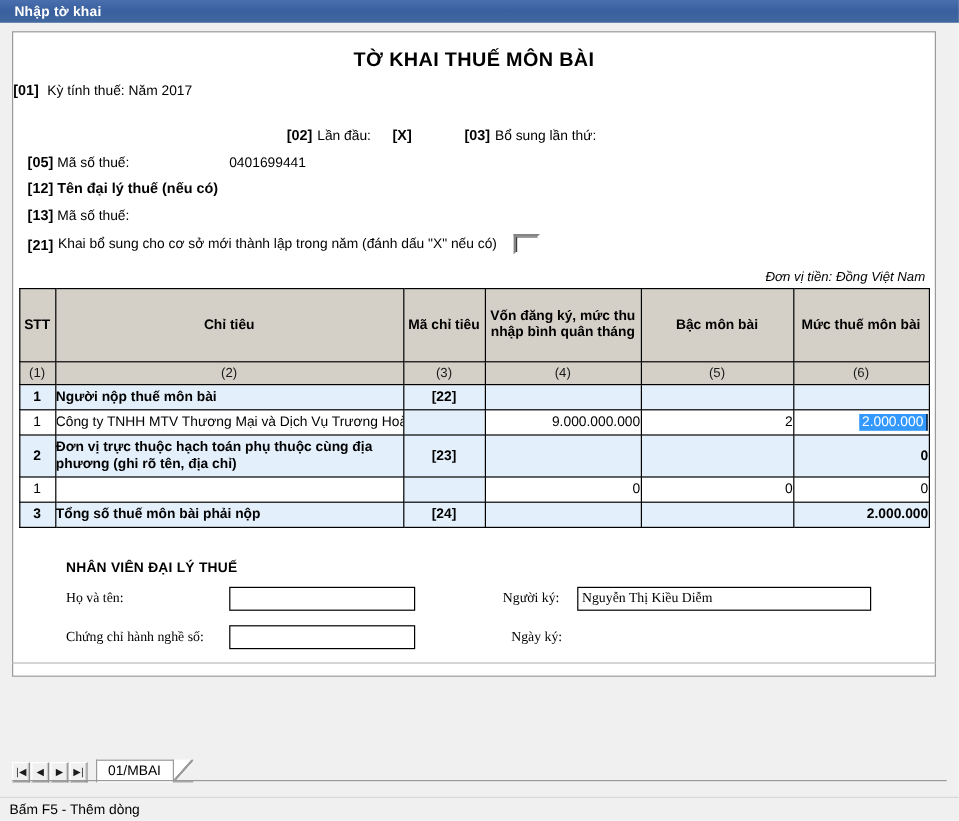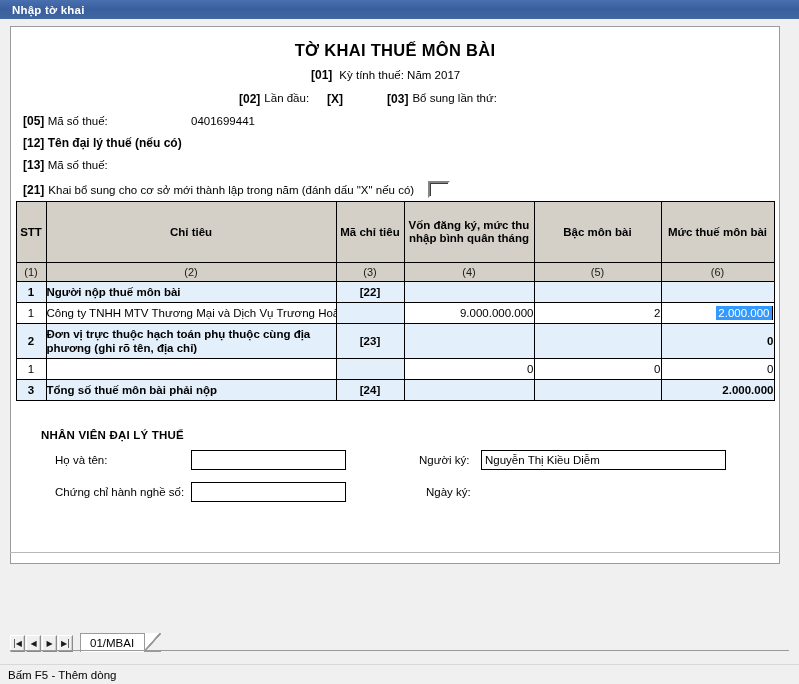--- a/index.html
+++ b/index.html
@@ -61,26 +61,25 @@
     text-align: center;
     font-weight: bold;
     font-size: 16.5px;
     margin-top: 14px;
     letter-spacing: .3px;
   }
   .line-01 {
     display: flex;
     align-items: baseline;
     margin-top: 8px;
-    padding-left: 300px;
   }
   .line-02 {
     display: flex;
-    align-items: flex-start;
-    margin-top: 10px;
+    align-items: flex-end;
+    margin-top: 24px;
     padding-left: 228px;
   }
   .code-tag {
     font-weight: bold;
     font-size: 12px;
     white-space: nowrap;
   }
   .plain {
     font-size: 11.5px;
     white-space: nowrap;
@@ -214,24 +213,26 @@
   #agent-block {
     margin-top: 28px;
     padding-left: 30px;
     position: relative;
   }
   .agent-heading {
     font-weight: bold;
     font-size: 11.5px;
     letter-spacing: .2px;
     margin-bottom: 9px;
+    margin-left: 14px;
   }
   .agent-grid {
     position: relative;
     height: 62px;
+    font-family: Liberation Serif, serif;
   }
   .fld-label {
     position: absolute;
     font-size: 11.5px;
     white-space: nowrap;
   }
   .fld-box {
     position: absolute;
     background: #ffffff;
     border: 1px solid #000000;
@@ -375,20 +376,21 @@
       </span>
       <span class="val-cell v-norm"></span>
     </div>
 
     <div class="row21">
       <span class="code-tag">[21]</span>
       <span class="txt" style="margin-left:4px;">Khai bổ sung cho cơ sở mới thành lập trong năm (đánh dấu "X" nếu có)</span>
       <span class="checkbox-21"></span>
     </div>
 
+    <div class="currency-note">Đơn vị tiền: Đồng Việt Nam</div>
 
     <table id="decl-table">
       <colgroup>
         <col style="width:30px;">
         <col style="width:290px;">
         <col style="width:68px;">
         <col style="width:130px;">
         <col style="width:127px;">
         <col style="width:113px;">
       </colgroup>

